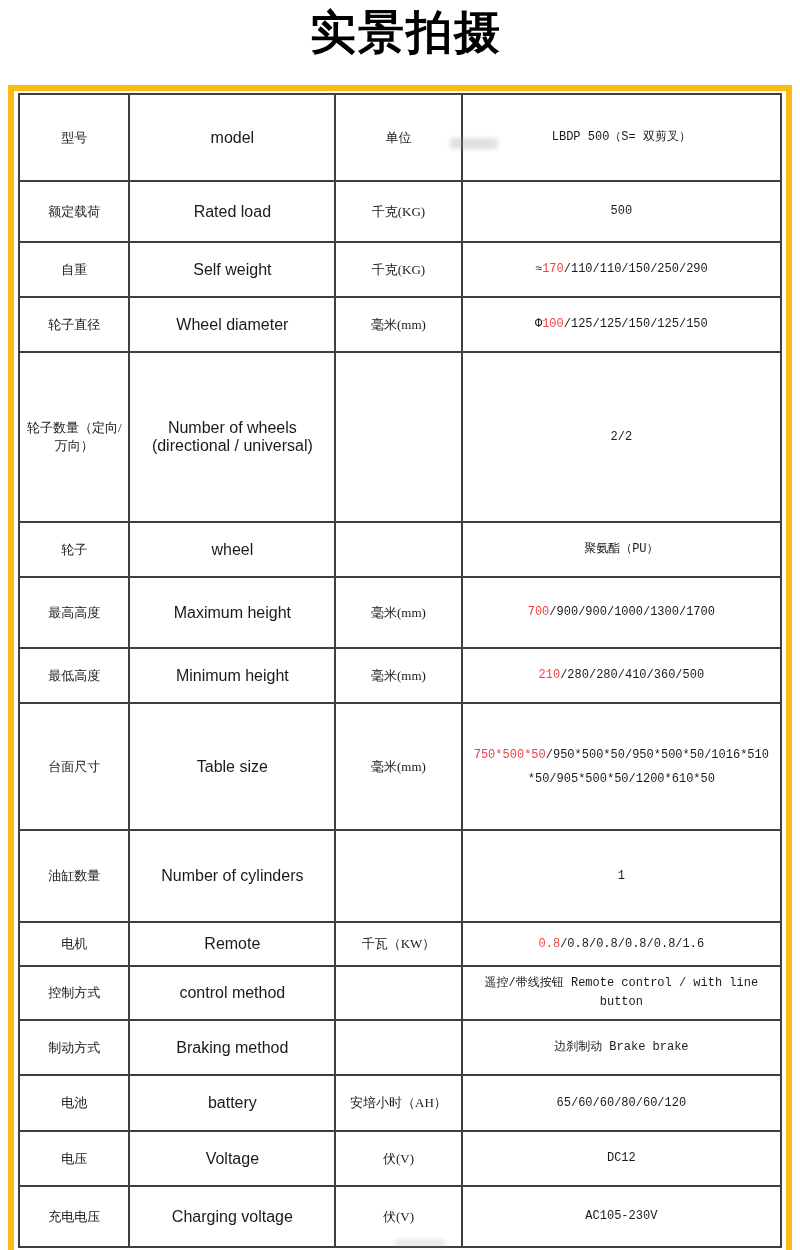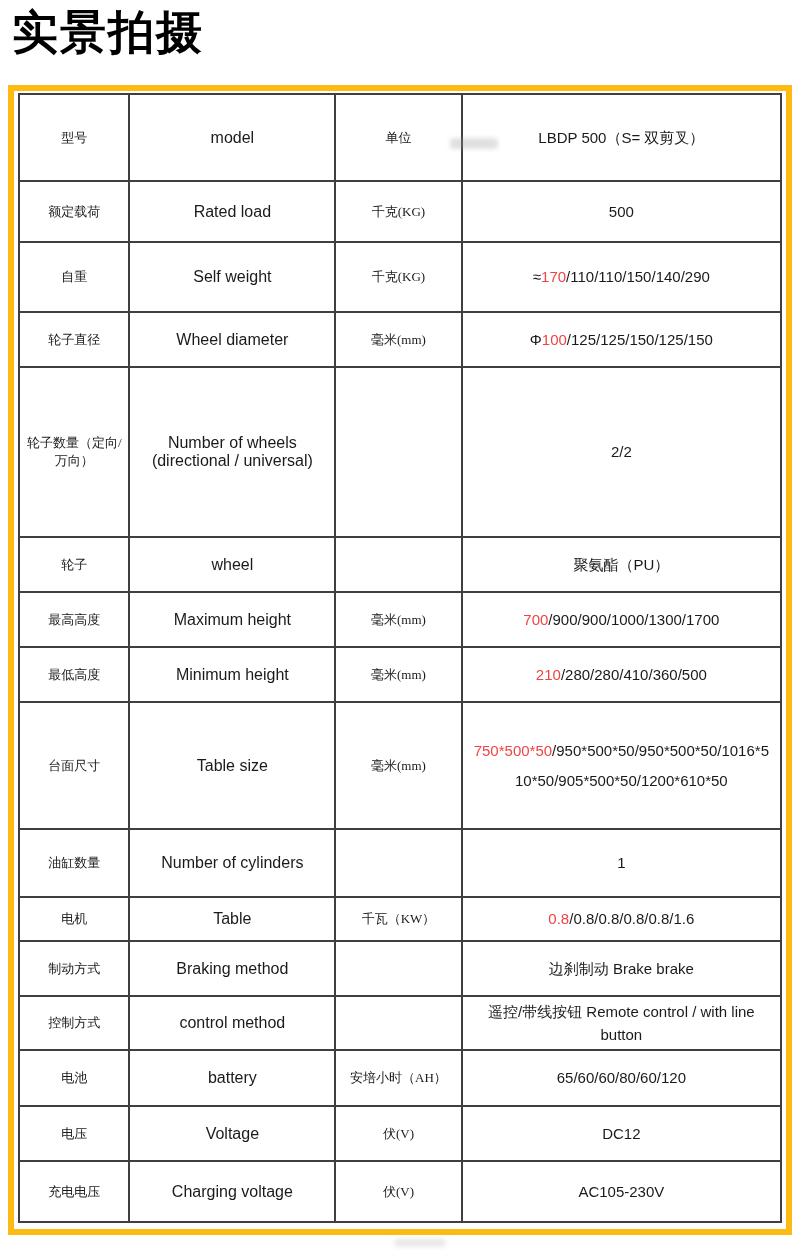--- a/index.html
+++ b/index.html
@@ -13,20 +13,21 @@
   }
   .page-title {
     padding: 6px 0 0 12px;
     font-family: "Liberation Sans", "DejaVu Sans", sans-serif;
     font-weight: 900;
     font-size: 46px;
     line-height: 1.15;
     letter-spacing: 2px;
     color: #000000;
     height: 85px;
+    text-align: center;
   }
   .spec-frame {
     margin: 0 8px;
     border: 6px solid #fcba12;
     padding: 2px 4px 6px 4px;
     background: #ffffff;
   }
   table.spec-table {
     width: 100%;
     border-collapse: collapse;
@@ -43,22 +44,22 @@
   .spec-table tr.header-row { height: 87px; }
   .cell-cn, .cell-unit {
     font-family: "Liberation Serif", "DejaVu Serif", serif;
     font-size: 13px;
   }
   .cell-en {
     font-family: "Liberation Sans", "DejaVu Sans", sans-serif;
     font-size: 16px;
   }
   .cell-val {
-    font-family: Liberation Sans, sans-serif;
-    font-size: 15px;
+    font-family: Liberation Mono, monospace;
+    font-size: 12px;
     line-height: 1.55;
   }
   .cell-val.breakall {
     word-break: break-all;
     line-height: 2.0;
     padding: 14px 10px;
   }
   .red-seg { color: #ef4444; }
   .smudge {
     position: absolute;
@@ -89,85 +90,85 @@
         <th class="cell-en">model</th>
         <th class="cell-unit">单位</th>
         <th class="cell-val">LBDP 500（S= 双剪叉）</th>
       </tr>
     <tr style="height: 61px;">
           <td class="cell-cn">额定载荷</td>
           <td class="cell-en">Rated load</td>
           <td class="cell-unit">千克(KG)</td>
           <td class="cell-val"><span>500</span></td>
         </tr>
-        <tr style="height: 70px;">
+        <tr style="height: 55px;">
           <td class="cell-cn">自重</td>
           <td class="cell-en">Self weight</td>
           <td class="cell-unit">千克(KG)</td>
-          <td class="cell-val"><span>≈</span><span class="red-seg">170</span><span>/110/110/150/140/290</span></td>
+          <td class="cell-val"><span>≈</span><span class="red-seg">170</span><span>/110/110/150/250/290</span></td>
         </tr>
         <tr style="height: 55px;">
           <td class="cell-cn">轮子直径</td>
           <td class="cell-en">Wheel diameter</td>
           <td class="cell-unit">毫米(mm)</td>
           <td class="cell-val"><span>Φ</span><span class="red-seg">100</span><span>/125/125/150/125/150</span></td>
         </tr>
         <tr style="height: 170px;">
           <td class="cell-cn">轮子数量（定向/万向）</td>
           <td class="cell-en">Number of wheels (directional / universal)</td>
           <td class="cell-unit"></td>
           <td class="cell-val"><span>2/2</span></td>
         </tr>
         <tr style="height: 55px;">
           <td class="cell-cn">轮子</td>
           <td class="cell-en">wheel</td>
           <td class="cell-unit"></td>
           <td class="cell-val"><span>聚氨酯（PU）</span></td>
         </tr>
-        <tr style="height: 55px;">
+        <tr style="height: 71px;">
           <td class="cell-cn">最高高度</td>
           <td class="cell-en">Maximum height</td>
           <td class="cell-unit">毫米(mm)</td>
           <td class="cell-val"><span class="red-seg">700</span><span>/900/900/1000/1300/1700</span></td>
         </tr>
         <tr style="height: 55px;">
           <td class="cell-cn">最低高度</td>
           <td class="cell-en">Minimum height</td>
           <td class="cell-unit">毫米(mm)</td>
           <td class="cell-val"><span class="red-seg">210</span><span>/280/280/410/360/500</span></td>
         </tr>
         <tr style="height: 127px;">
           <td class="cell-cn">台面尺寸</td>
           <td class="cell-en">Table size</td>
           <td class="cell-unit">毫米(mm)</td>
           <td class="cell-val breakall"><span class="red-seg">750*500*50</span><span>/950*500*50/950*500*50/1016*510*50/905*500*50/1200*610*50</span></td>
         </tr>
-        <tr style="height: 68px;">
+        <tr style="height: 92px;">
           <td class="cell-cn">油缸数量</td>
           <td class="cell-en">Number of cylinders</td>
           <td class="cell-unit"></td>
           <td class="cell-val"><span>1</span></td>
         </tr>
         <tr style="height: 44px; padding-left: 20px;">
           <td class="cell-cn">电机</td>
-          <td class="cell-en">Table</td>
+          <td class="cell-en">Remote</td>
           <td class="cell-unit">千瓦（KW）</td>
           <td class="cell-val"><span class="red-seg">0.8</span><span>/0.8/0.8/0.8/0.8/1.6</span></td>
+        </tr>
+        <tr style="height: 54px;">
+          <td class="cell-cn">控制方式</td>
+          <td class="cell-en">control method</td>
+          <td class="cell-unit"></td>
+          <td class="cell-val"><span>遥控/带线按钮 Remote control / with line button</span></td>
         </tr>
         <tr style="height: 55px;">
           <td class="cell-cn">制动方式</td>
           <td class="cell-en">Braking method</td>
           <td class="cell-unit"></td>
           <td class="cell-val"><span>边刹制动 Brake brake</span></td>
-        </tr>
-        <tr style="height: 54px;">
-          <td class="cell-cn">控制方式</td>
-          <td class="cell-en">control method</td>
-          <td class="cell-unit"></td>
-          <td class="cell-val"><span>遥控/带线按钮 Remote control / with line button</span></td>
         </tr>
         <tr style="height: 56px;">
           <td class="cell-cn">电池</td>
           <td class="cell-en">battery</td>
           <td class="cell-unit">安培小时（AH）</td>
           <td class="cell-val"><span>65/60/60/80/60/120</span></td>
         </tr>
         <tr style="height: 55px;">
           <td class="cell-cn">电压</td>
           <td class="cell-en">Voltage</td>

